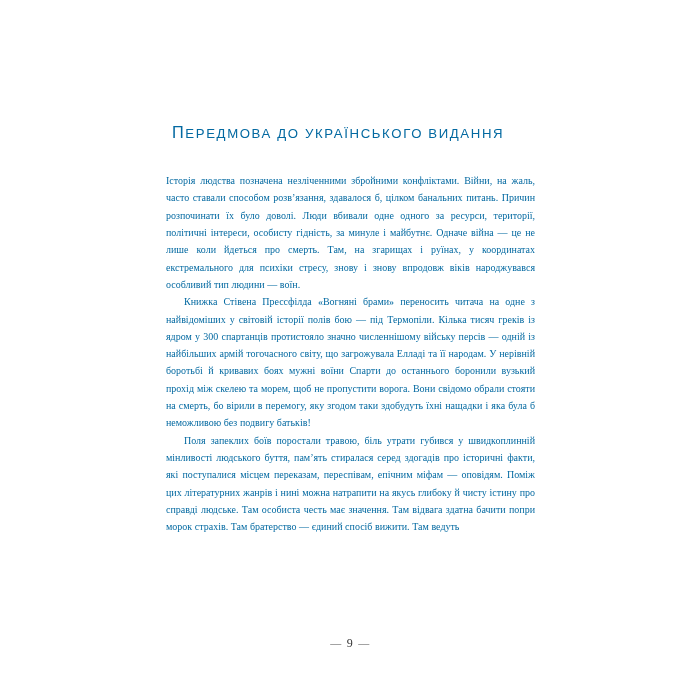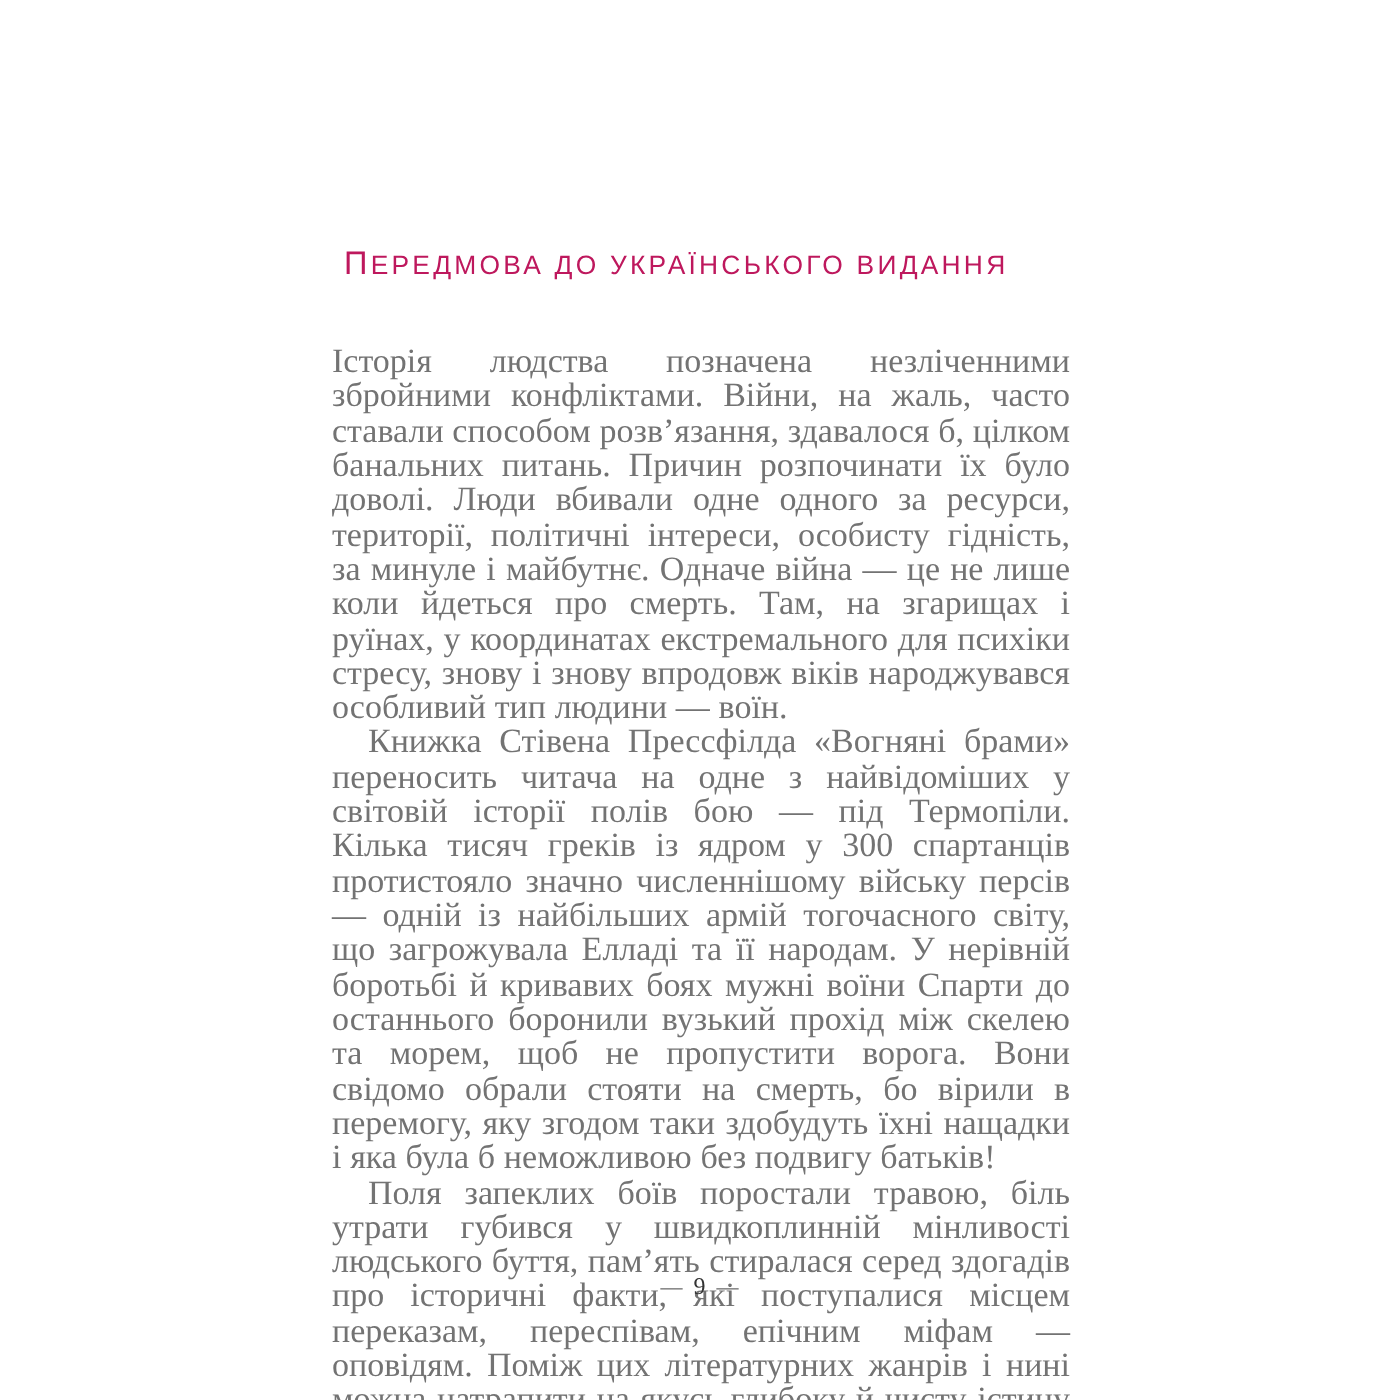--- a/index.html
+++ b/index.html
@@ -24,21 +24,21 @@
     position: absolute;
     left: 166px;
     top: 0;
     width: 369px;
   }
   .chapter-title {
     font-family: "Liberation Sans", "DejaVu Sans", sans-serif;
     font-size: 13.2px;
     font-weight: 400;
     letter-spacing: 1.62px;
-    color: #be185d;
+    color: #0369a1;
     text-transform: uppercase;
     margin: 0;
     padding: 0;
     position: absolute;
     left: 6px;
     top: 124px;
     white-space: nowrap;
     line-height: 1;
   }
   .chapter-title .cap {
@@ -47,26 +47,26 @@
   }
   .body-text {
     position: absolute;
     left: 0;
     top: 172px;
     width: 369px;
   }
   p.para {
     margin: 0;
     padding: 0;
-    font-size: 17px;
+    font-size: 10px;
     line-height: 17.32px;
     text-align: justify;
     text-justify: inter-word;
     text-indent: 18px;
-    color: #737373;
+    color: #0369a1;
     hyphens: manual;
     word-spacing: 0.1px;
   }
   p.para.first {
     text-indent: 0;
   }
   .folio {
     position: absolute;
     left: 0;
     top: 636px;

